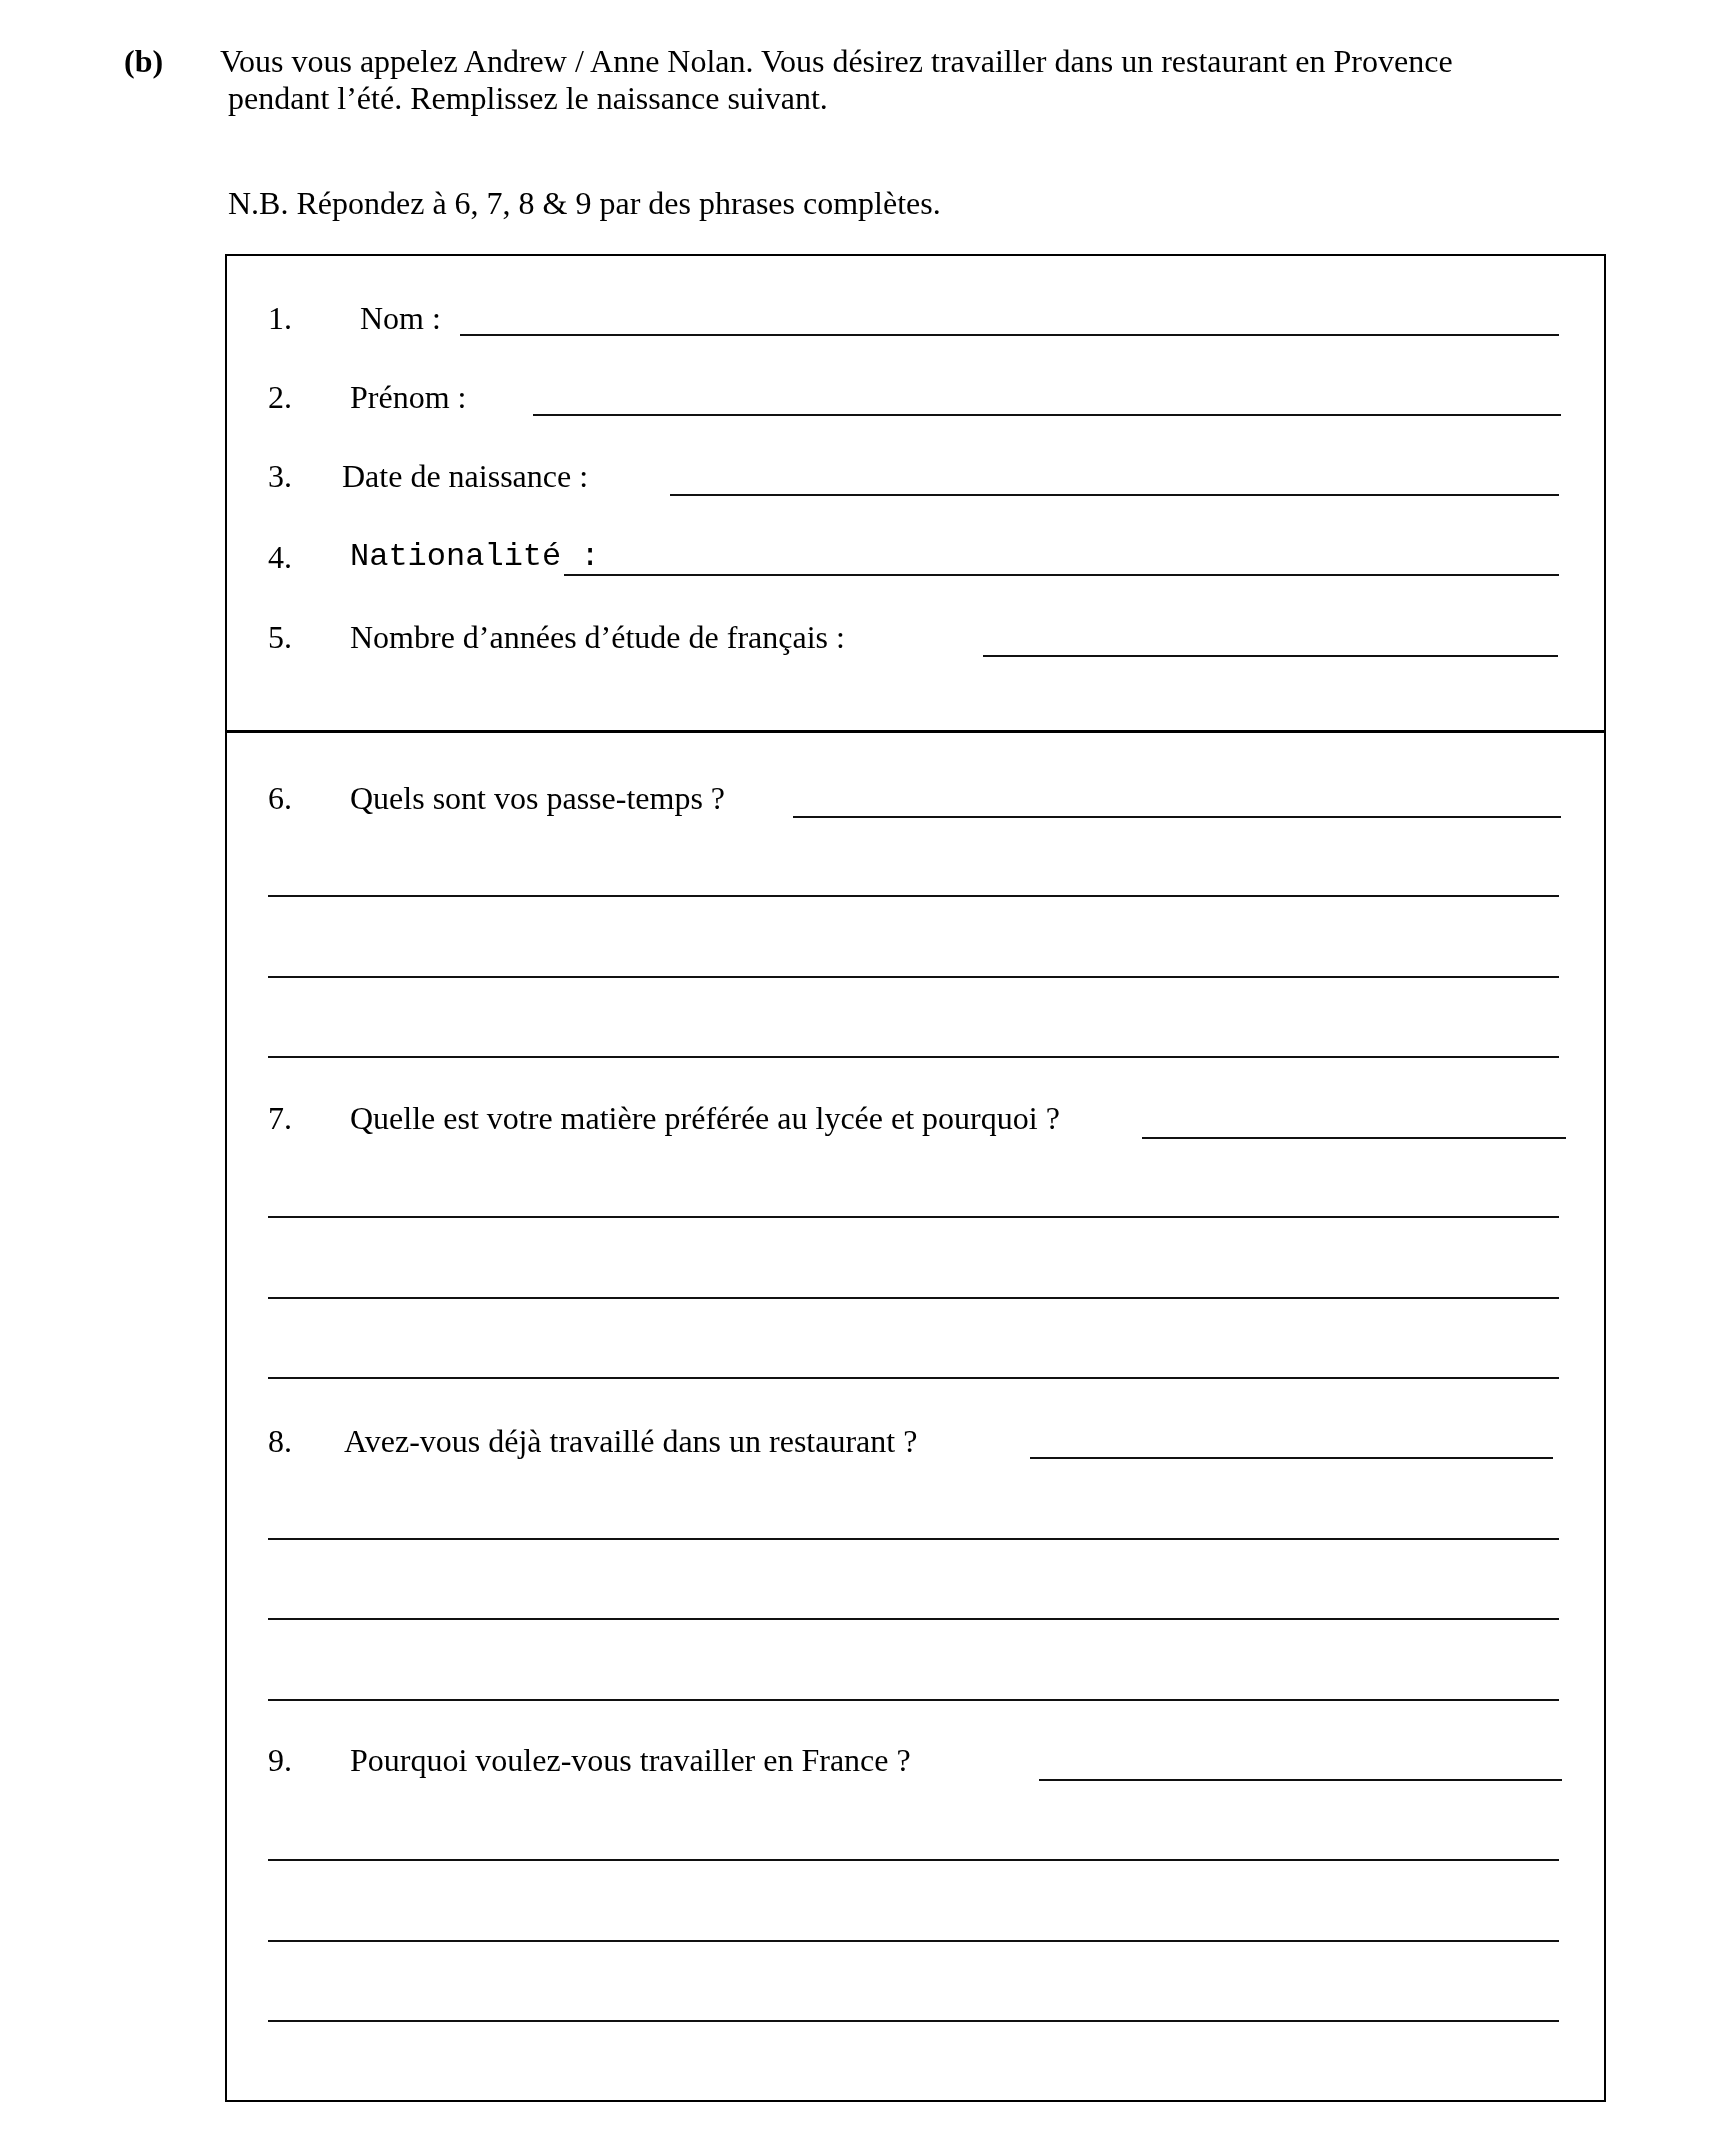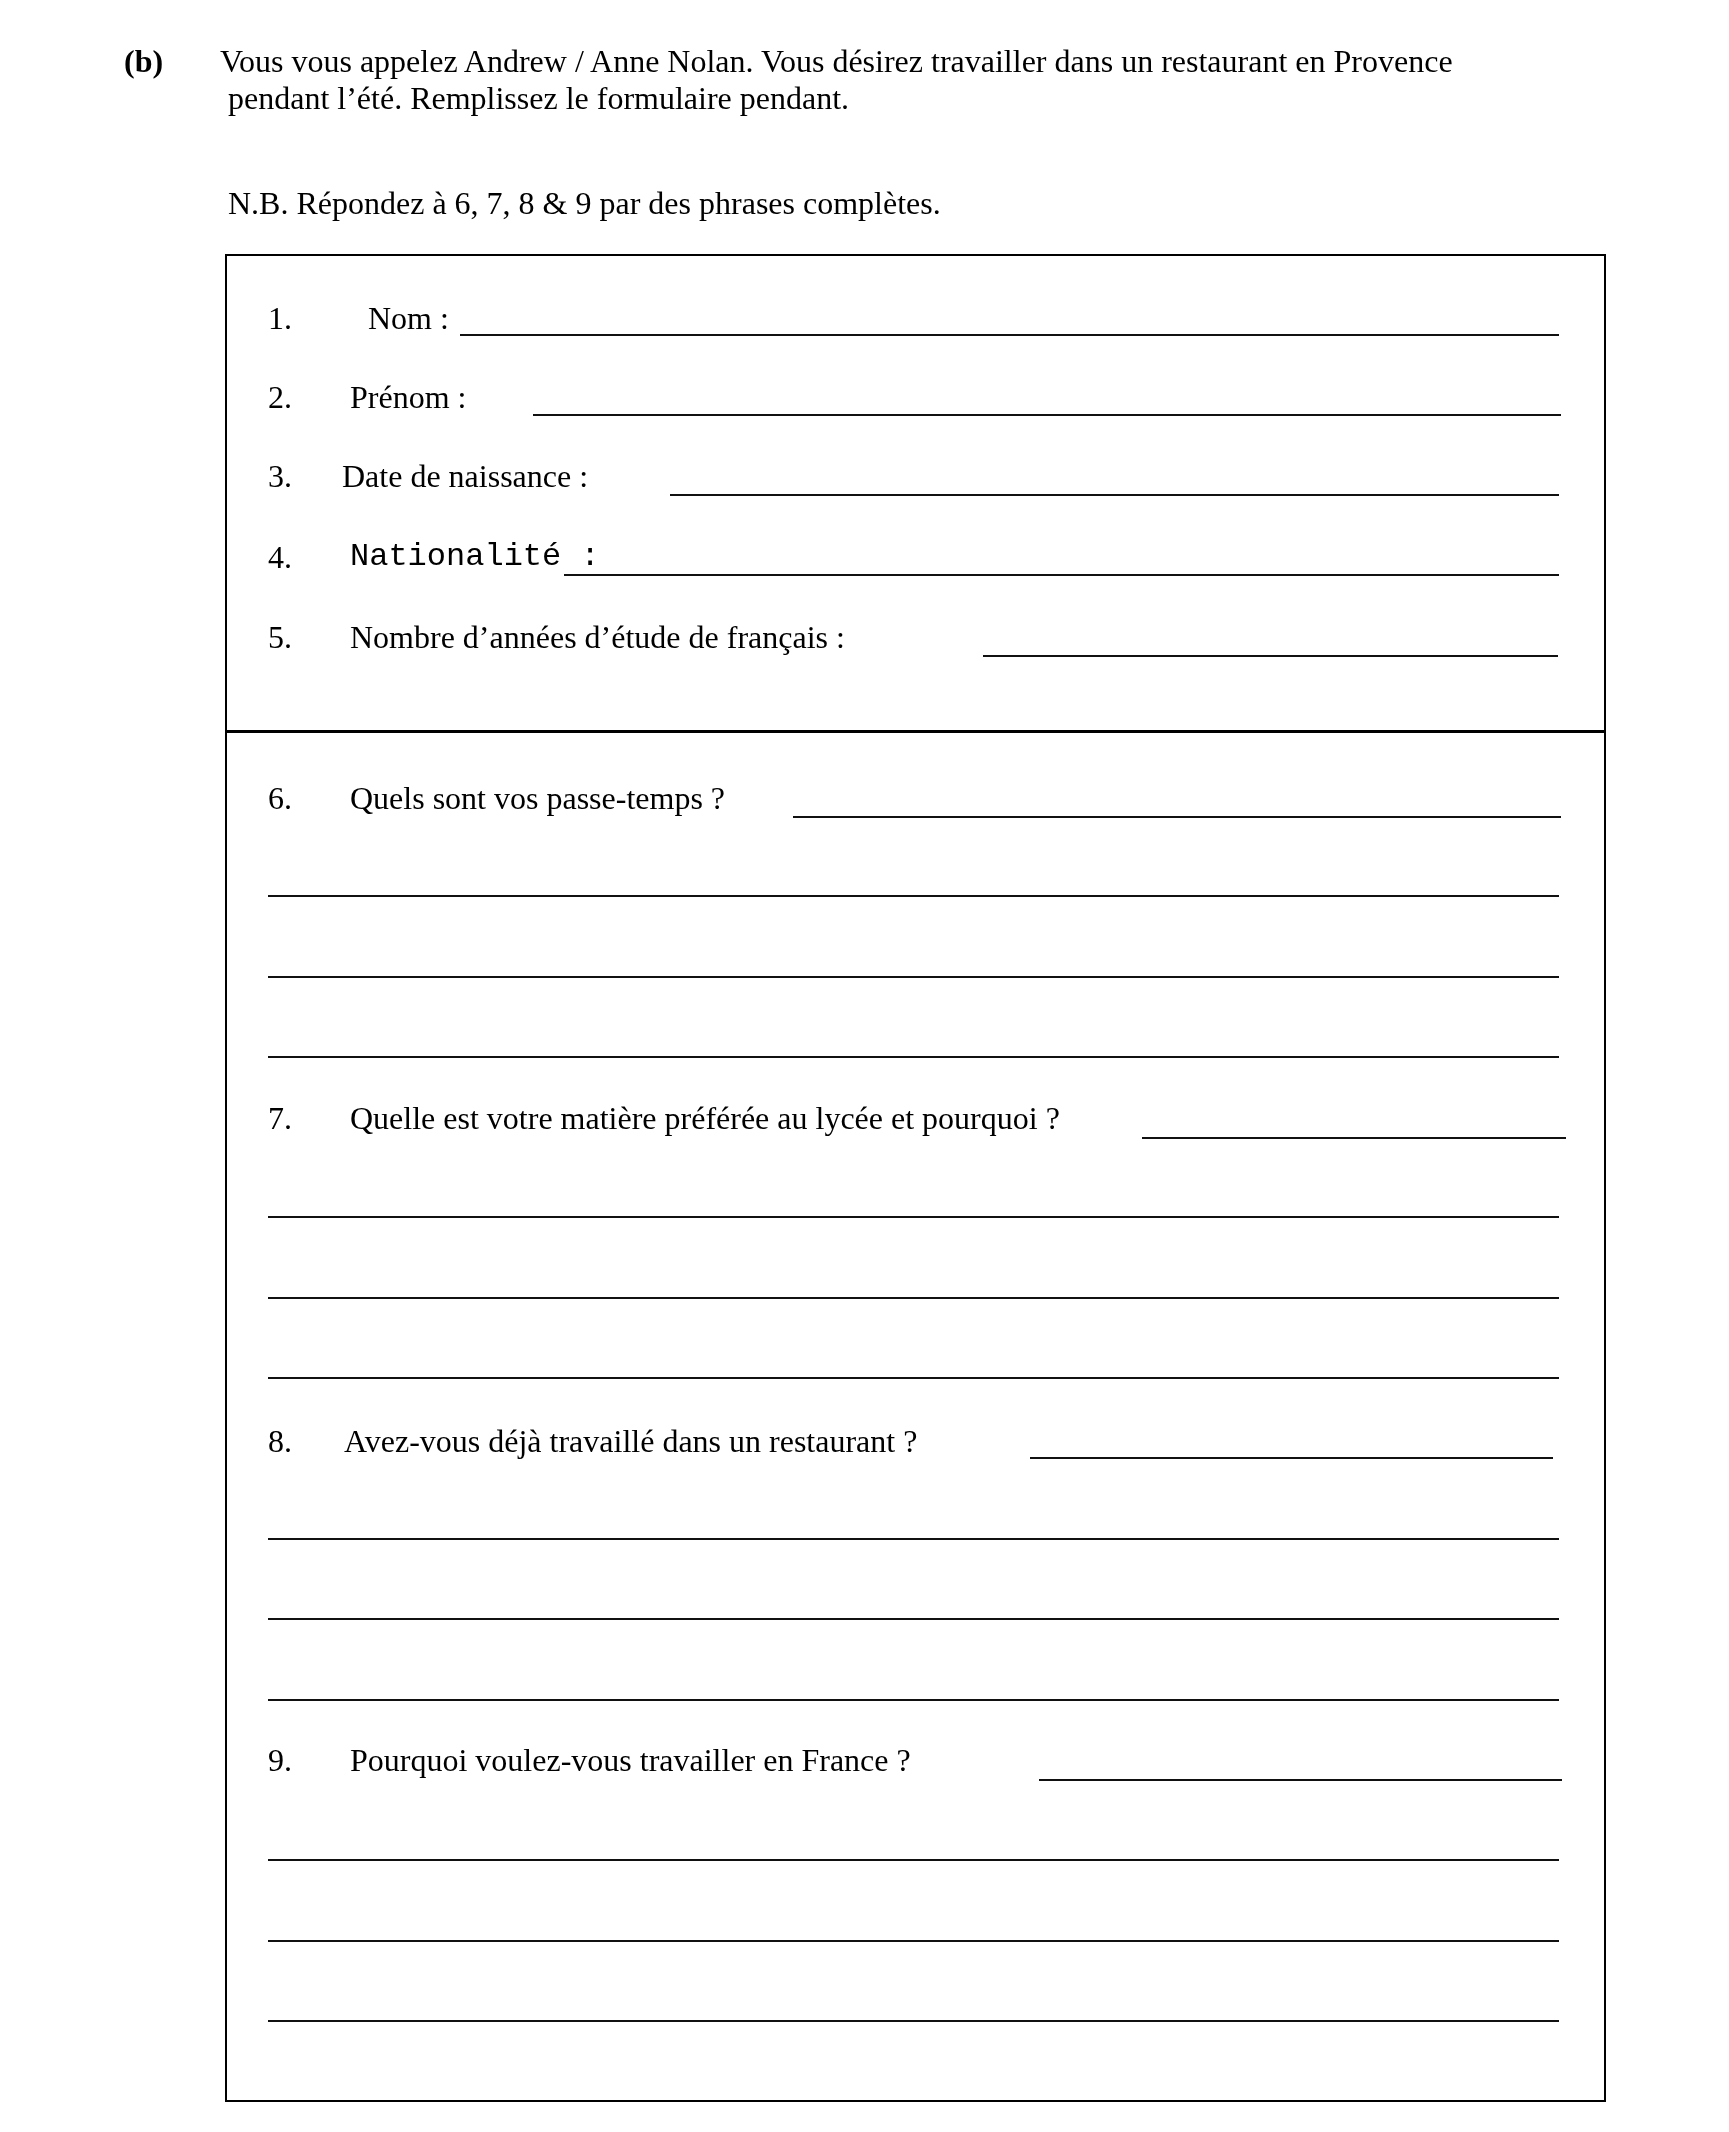--- a/index.html
+++ b/index.html
@@ -10,28 +10,28 @@
   .box { position: absolute; left: 225px; top: 254px; width: 1381px; height: 1848px;
          border: 2.9px solid #000; box-sizing: border-box; }
   .divider { position: absolute; left: 225px; top: 730px; width: 1381px; height: 2.9px; background: #000; }
   .line { position: absolute; height: 1.9px; background: #111; }
 </style>
 </head>
 <body>
 
 <div class="t bold" style="left:124px; top:45px;">(b)</div>
 <div class="t" style="left:220px; top:45px;">Vous vous appelez Andrew / Anne Nolan.  Vous désirez travailler dans un restaurant en Provence</div>
-<div class="t" style="left:228px; top:82px;">pendant l’été.  Remplissez le formulaire pendant.</div>
+<div class="t" style="left:228px; top:82px;">pendant l’été.  Remplissez le naissance suivant.</div>
 <div class="t" style="left:228px; top:139px;margin-top:48px;">N.B.  Répondez à 6, 7, 8 &amp; 9 par des phrases complètes.</div>
 
 <div class="box"></div>
 <div class="divider"></div>
 
 <div class="t" style="left:268px; top:302px;">1.</div>
-<div class="t" style="left:368px; top:302px;text-align:right;">Nom :</div>
+<div class="t" style="left:360px; top:302px;text-align:right;">Nom :</div>
 <div class="line" style="left:460px; top:334px; width:1099px;"></div>
 
 <div class="t" style="left:268px; top:381px;">2.</div>
 <div class="t" style="left:350px; top:381px;">Prénom :</div>
 <div class="line" style="left:533px; top:414px; width:1028px;"></div>
 
 <div class="t" style="left:268px; top:460px;">3.</div>
 <div class="t" style="left:342px; top:460px;">Date de naissance :</div>
 <div class="line" style="left:670px; top:494px; width:889px;"></div>
 

